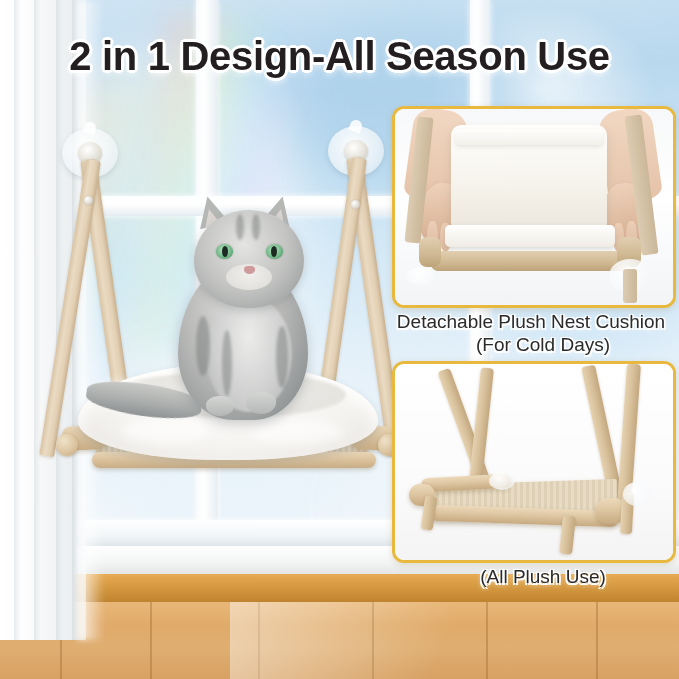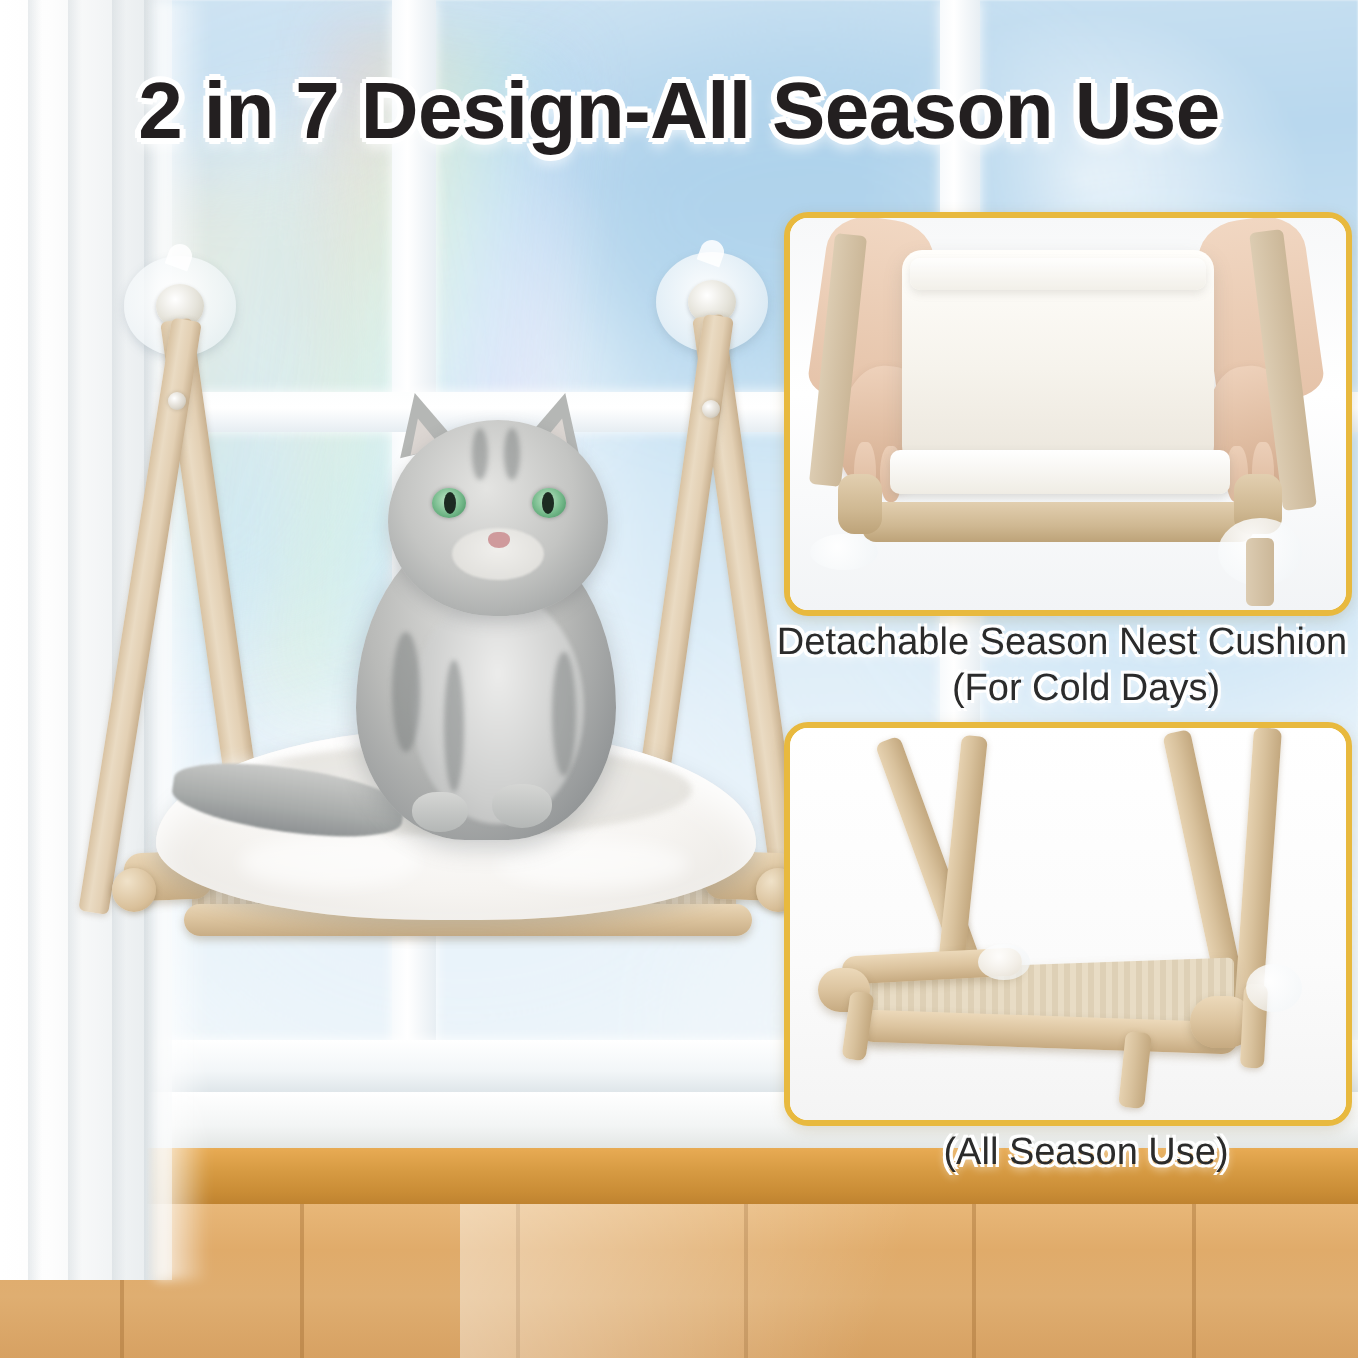--- a/index.html
+++ b/index.html
@@ -271,21 +271,21 @@
   <div class="stripe" style="left:252px;top:214px;width:8px;height:26px;"></div>
   <div class="eye" style="left:216px;top:244px;">
     <div class="pupil" style="left:6px;top:2px;"></div>
   </div>
   <div class="eye" style="left:266px;top:244px;">
     <div class="pupil" style="left:5px;top:2px;"></div>
   </div>
   <div class="muzzle" style="left:226px;top:264px;"></div>
   <div class="nose" style="left:244px;top:266px;"></div>
 
-  <div class="title">2 in 7 Design-All Season Use</div>
+  <div class="title">2 in 1 Design-All Season Use</div>
 
   <div class="inset" style="left:392px;top:106px;width:278px;height:196px;">
     <div class="i1-bg"></div>
 
     <div class="arm" style="left:14px;top:0px;width:54px;height:92px;transform:rotate(8deg);"></div>
     <div class="arm" style="left:208px;top:0px;width:54px;height:92px;transform:rotate(-8deg);"></div>
     <div class="hand" style="left:24px;top:74px;width:46px;height:62px;transform:rotate(6deg);"></div>
     <div class="hand" style="left:208px;top:74px;width:46px;height:62px;transform:rotate(-6deg);"></div>
     <div class="finger" style="left:32px;top:112px;width:11px;height:30px;"></div>
     <div class="finger" style="left:45px;top:114px;width:11px;height:28px;"></div>
@@ -301,21 +301,21 @@
 
     <div class="frame-bar" style="left:36px;top:142px;width:196px;height:20px;"></div>
     <div class="frame-bar" style="left:24px;top:128px;width:22px;height:30px;border-radius:8px;"></div>
     <div class="frame-bar" style="left:222px;top:128px;width:24px;height:30px;border-radius:8px;"></div>
     <div class="i2-cup" style="left:10px;top:158px;width:34px;height:18px;"></div>
     <div class="i2-cup" style="left:214px;top:150px;width:42px;height:34px;"></div>
     <div class="strap-beige" style="left:228px;top:160px;width:14px;height:34px;"></div>
   </div>
 
   <div class="caption" style="left:386px;top:310px;width:290px;">
-    <span>Detachable Season Nest Cushion</span>
+    <span>Detachable Plush Nest Cushion</span>
     <span class="l2">(For Cold Days)</span>
   </div>
 
   <div class="inset" style="left:392px;top:361px;width:278px;height:196px;">
     <div class="i2-bg"></div>
 
     <div class="wood-leg" style="left:42px;top:6px;width:13px;height:128px;transform:rotate(-20deg);transform-origin:top;"></div>
     <div class="wood-leg" style="left:86px;top:4px;width:13px;height:122px;transform:rotate(6deg);transform-origin:top;"></div>
 
     <div class="wood-leg" style="left:186px;top:2px;width:14px;height:140px;transform:rotate(-12deg);transform-origin:top;"></div>
@@ -328,16 +328,16 @@
     <div class="i2-rail" style="left:200px;top:134px;width:32px;height:26px;border-radius:13px;"></div>
 
     <div class="wood-leg" style="left:28px;top:132px;width:12px;height:34px;transform:rotate(8deg);"></div>
     <div class="wood-leg" style="left:166px;top:152px;width:13px;height:38px;transform:rotate(6deg);"></div>
     <div class="wood-leg" style="left:226px;top:128px;width:12px;height:42px;transform:rotate(3deg);"></div>
     <div class="i2-cup" style="left:94px;top:108px;width:26px;height:18px;"></div>
     <div class="i2-cup" style="left:228px;top:118px;width:28px;height:24px;"></div>
   </div>
 
   <div class="caption" style="left:386px;top:565px;width:290px;">
-    <span class="l2">(All Season Use)</span>
+    <span class="l2">(All Plush Use)</span>
   </div>
 
 </div>
 
 </body></html>

